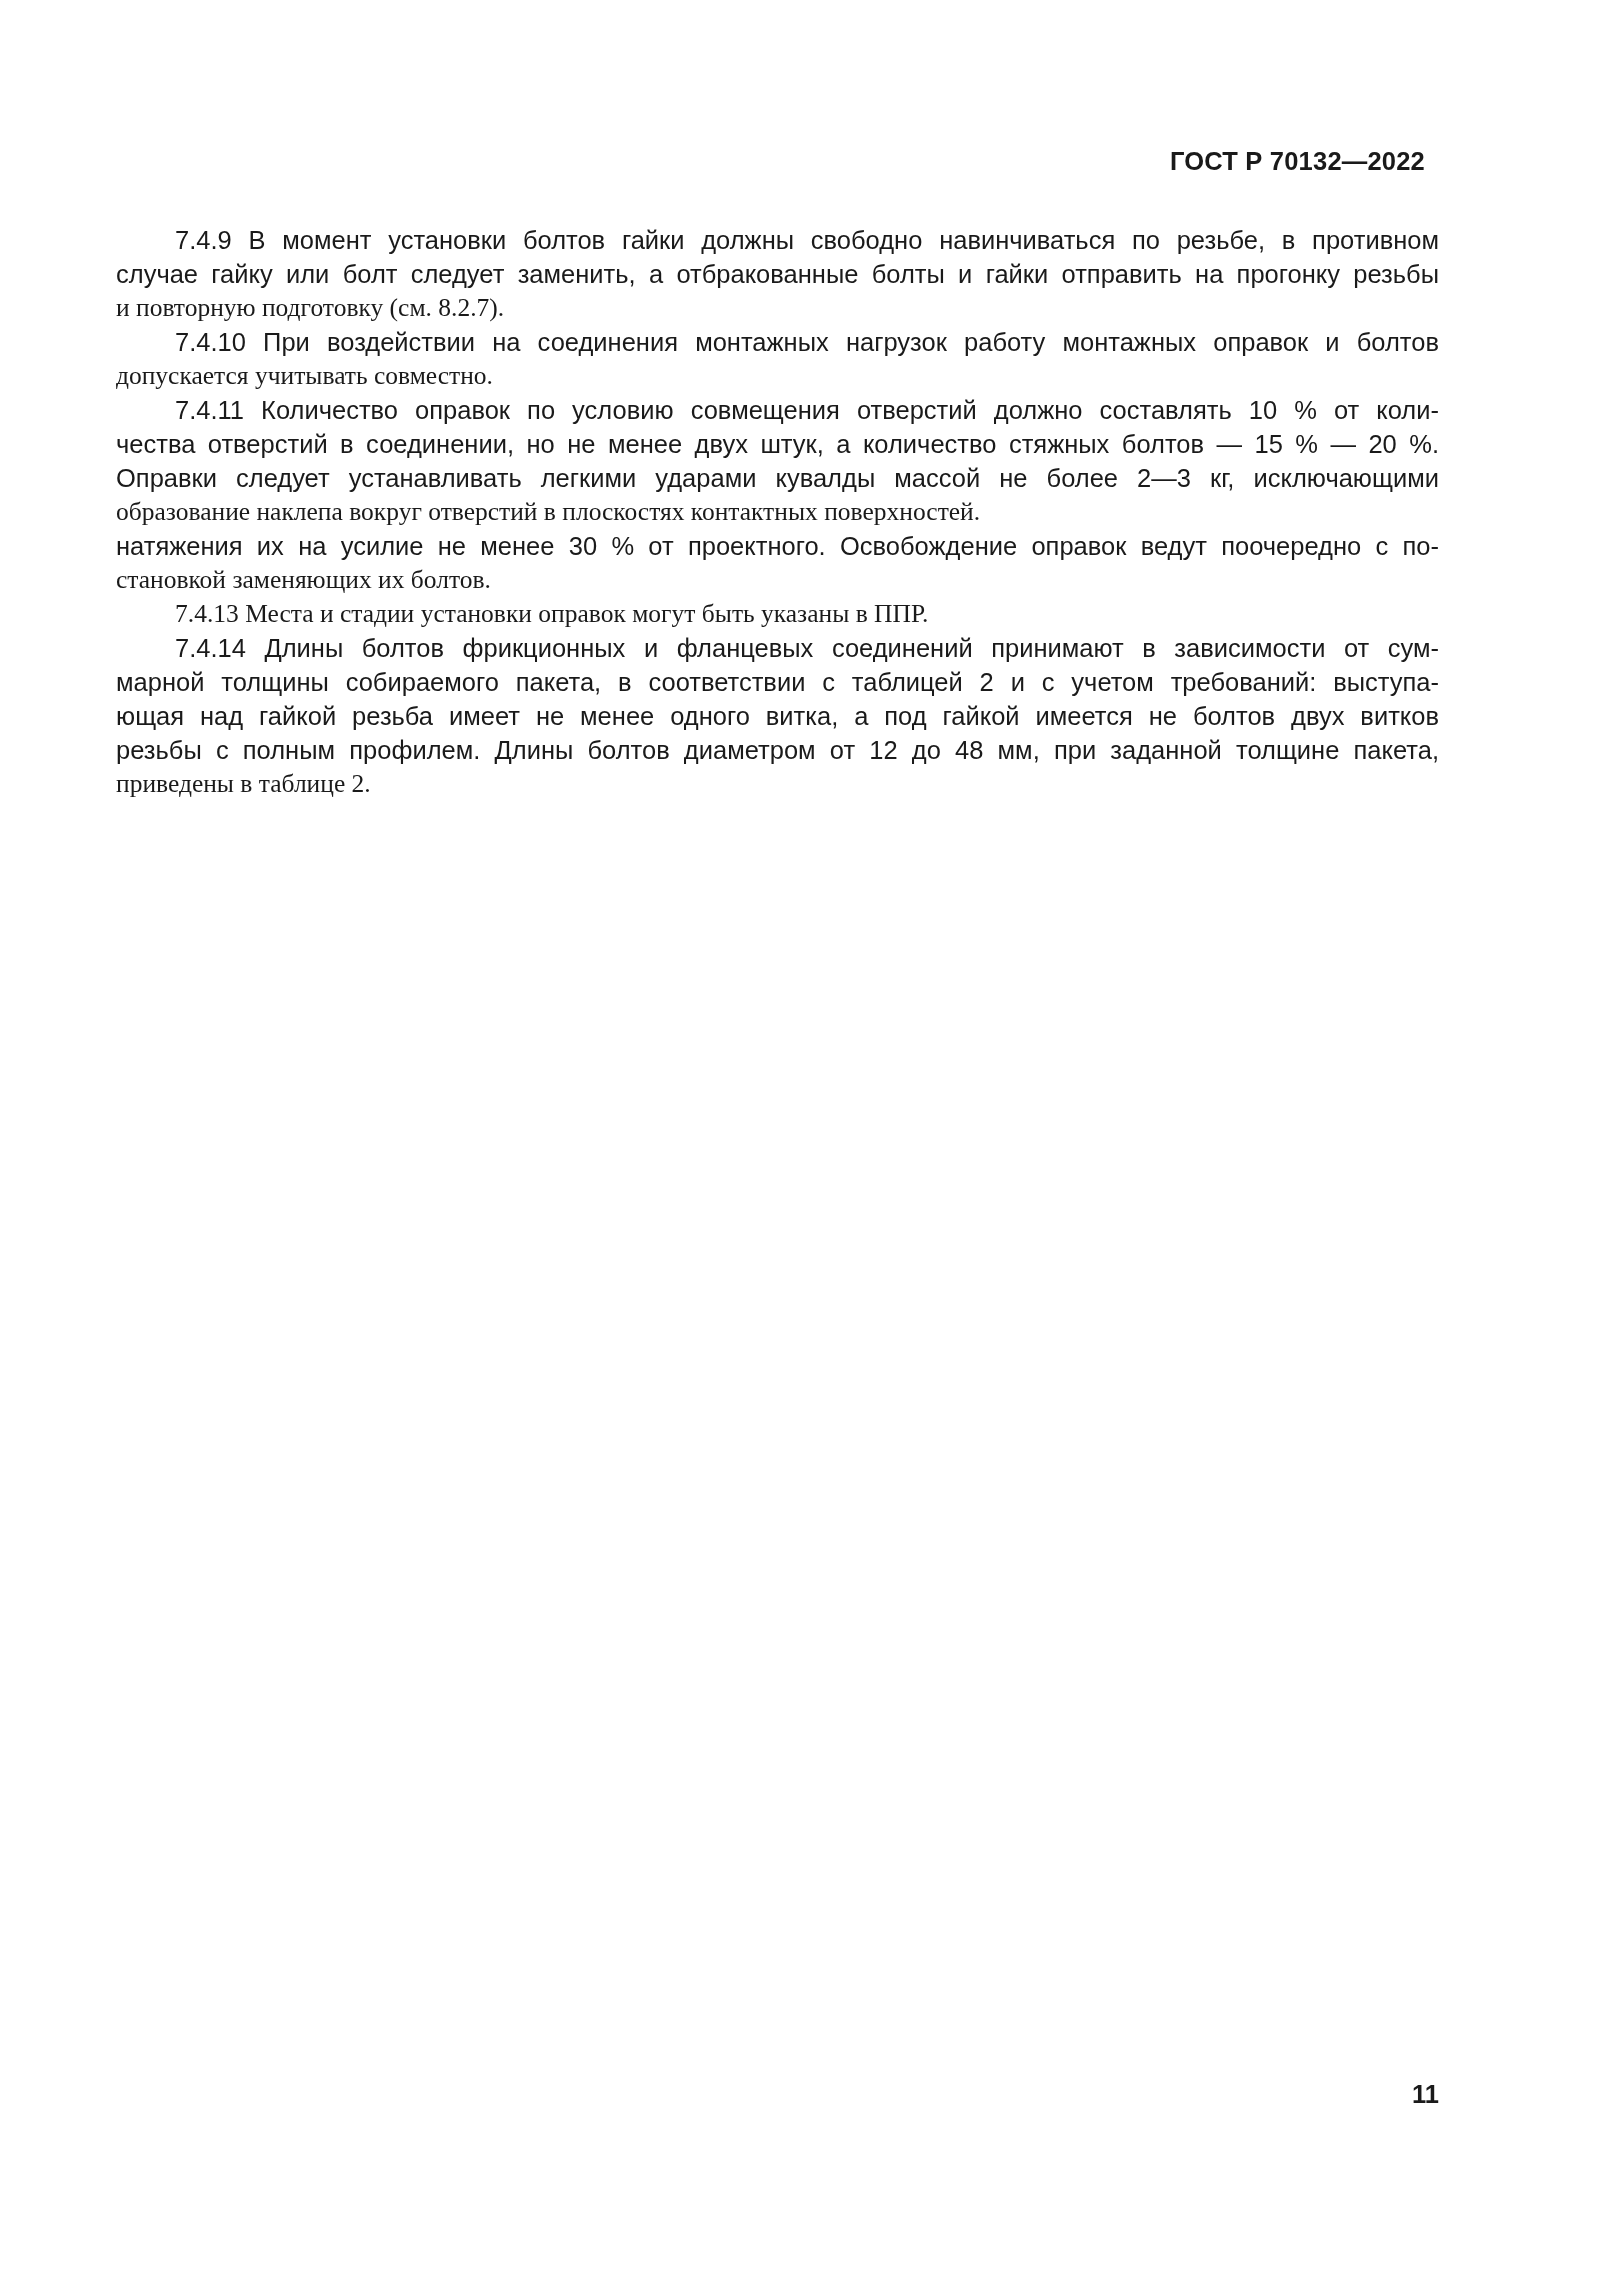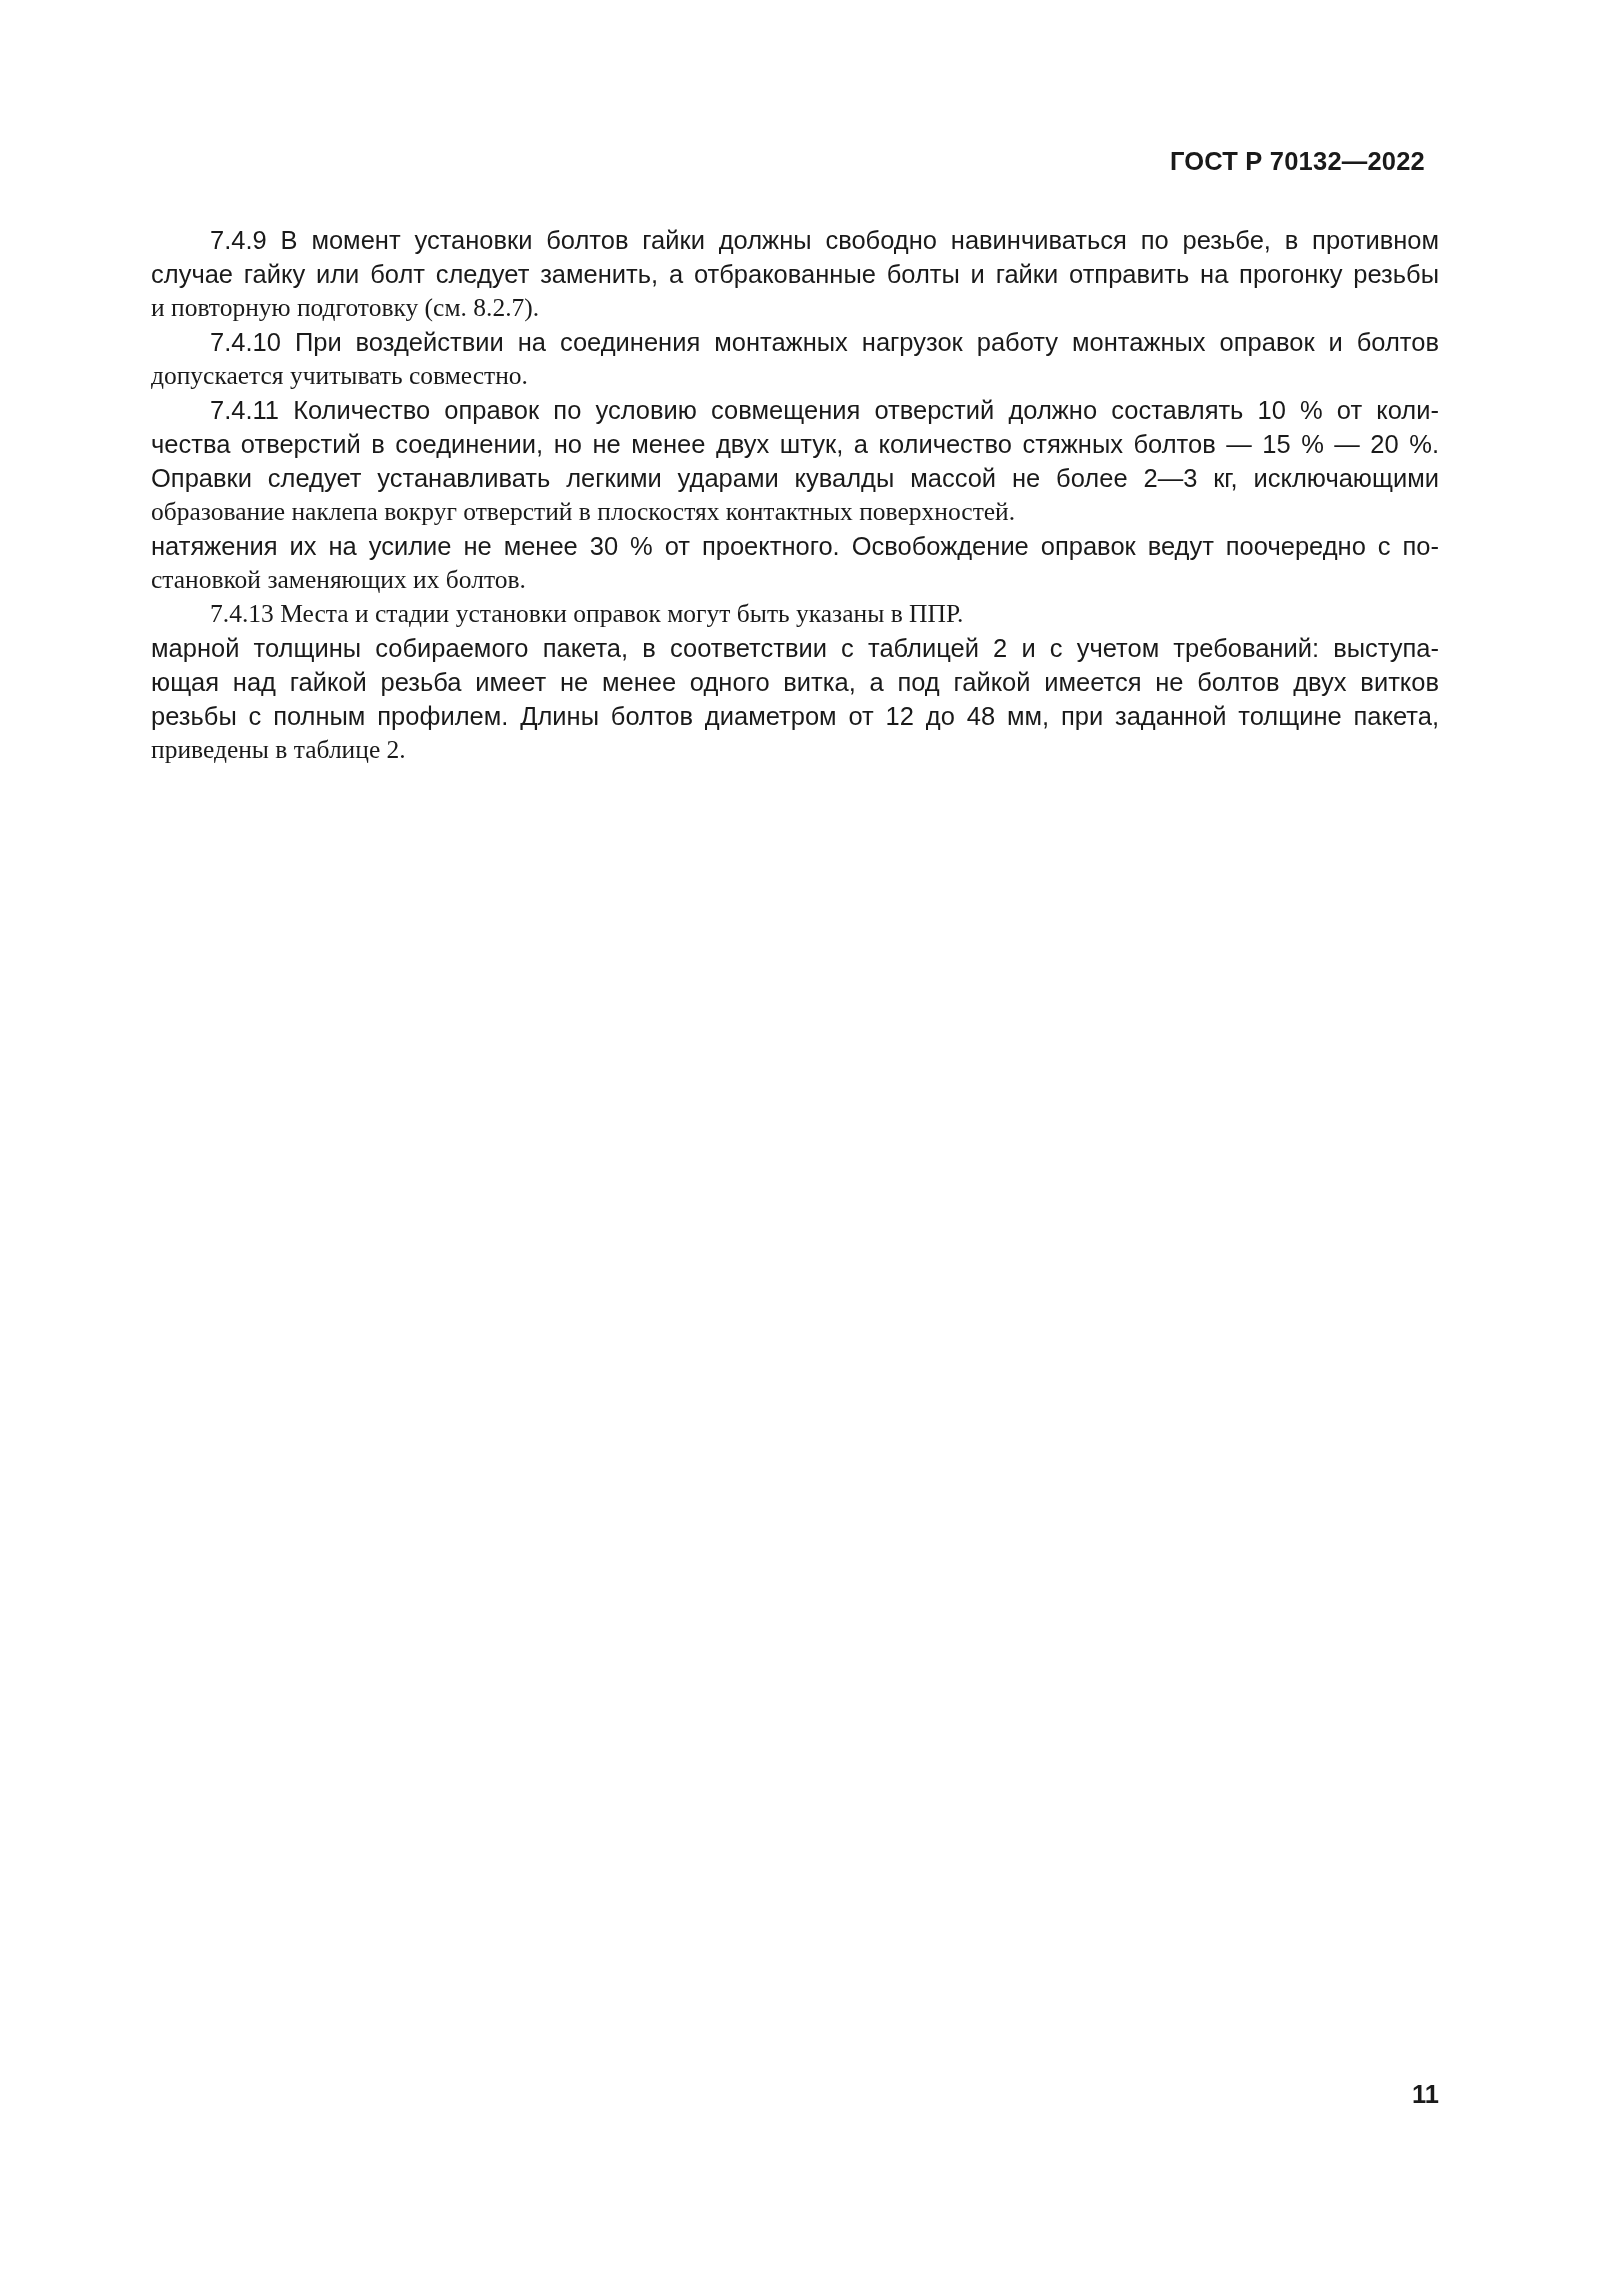--- a/index.html
+++ b/index.html
@@ -3,21 +3,21 @@
 <meta charset="utf-8">
 <style>
   html, body { margin: 0; padding: 0; background: #ffffff; }
   body { width: 1621px; height: 2293px; position: relative; overflow: hidden;
          font-family: "Liberation Sans", sans-serif; color: #1a1a1a; }
   .header { position: absolute; top: 147px; right: 196px; font-weight: bold;
             font-size: 25.5px; letter-spacing: 0.2px; }
   .body-text { position: absolute; top: 223px; left: 116px; width: 1323px;
                font-size: 25.5px; line-height: 34px; }
   .line { display: block; white-space: nowrap; text-align: justify; text-align-last: justify;
-          height: 34px; overflow: hidden; margin-left: 35px; }
+          height: 34px; overflow: hidden; }
   .line.last { text-align-last: left; font-family: Liberation Serif, serif; }
   .line.indent { padding-left: 59px; }
   .page-num { position: absolute; top: 2080px; right: 182px; font-size: 25.5px; font-weight: bold; }
 </style>
 </head>
 <body>
 
 <div class="header">
   <span>ГОСТ Р 70132—2022</span>
 </div>
@@ -45,20 +45,21 @@
   <div>
     <span class="line">натяжения их на усилие не менее 30 % от проектного. Освобождение оправок ведут поочередно с по-</span>
     <span class="line last">становкой заменяющих их болтов.</span>
   </div>
 
   <div>
     <span class="line indent last">7.4.13 Места и стадии установки оправок могут быть указаны в ППР.</span>
   </div>
 
   <div>
+    <span class="line indent">7.4.14 Длины болтов фрикционных и фланцевых соединений принимают в зависимости от сум-</span>
     <span class="line">марной толщины собираемого пакета, в соответствии с таблицей 2 и с учетом требований: выступа-</span>
     <span class="line">ющая над гайкой резьба имеет не менее одного витка, а под гайкой имеется не болтов двух витков</span>
     <span class="line">резьбы с полным профилем. Длины болтов диаметром от 12 до 48 мм, при заданной толщине пакета,</span>
     <span class="line last">приведены в таблице 2.</span>
   </div>
 </div>
 
 <div class="page-num">
   <span>11</span>
 </div>

